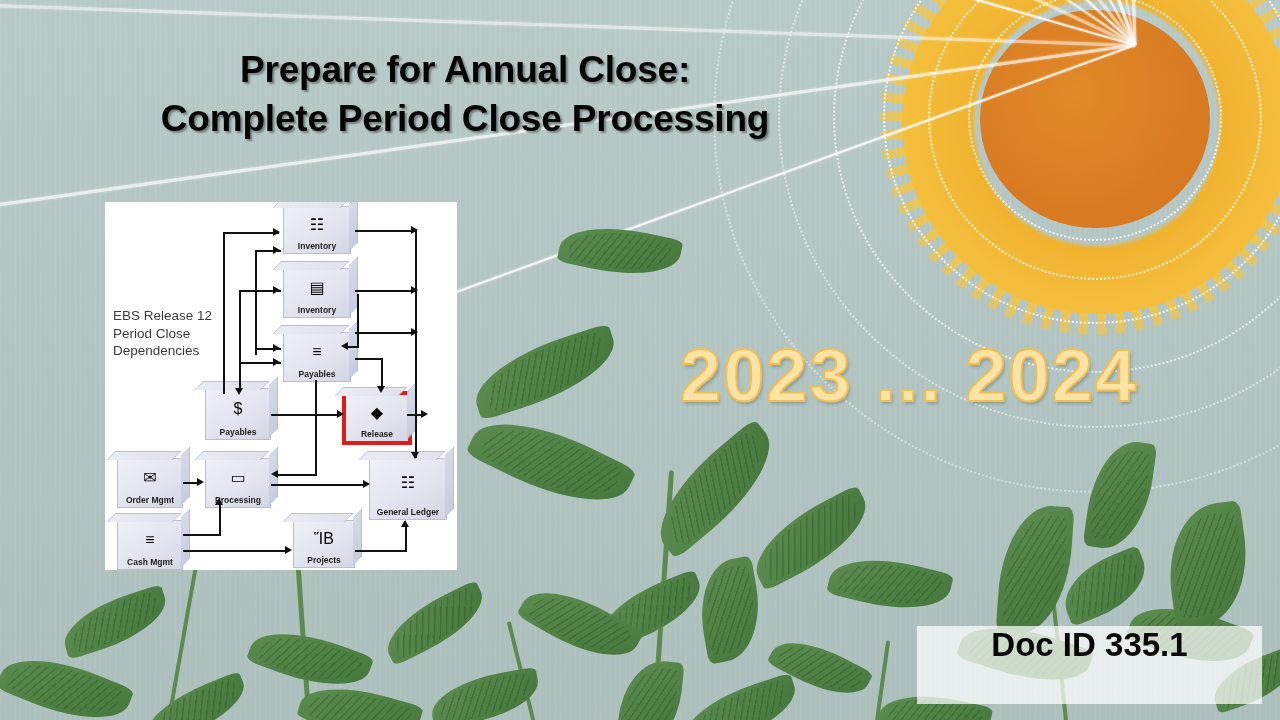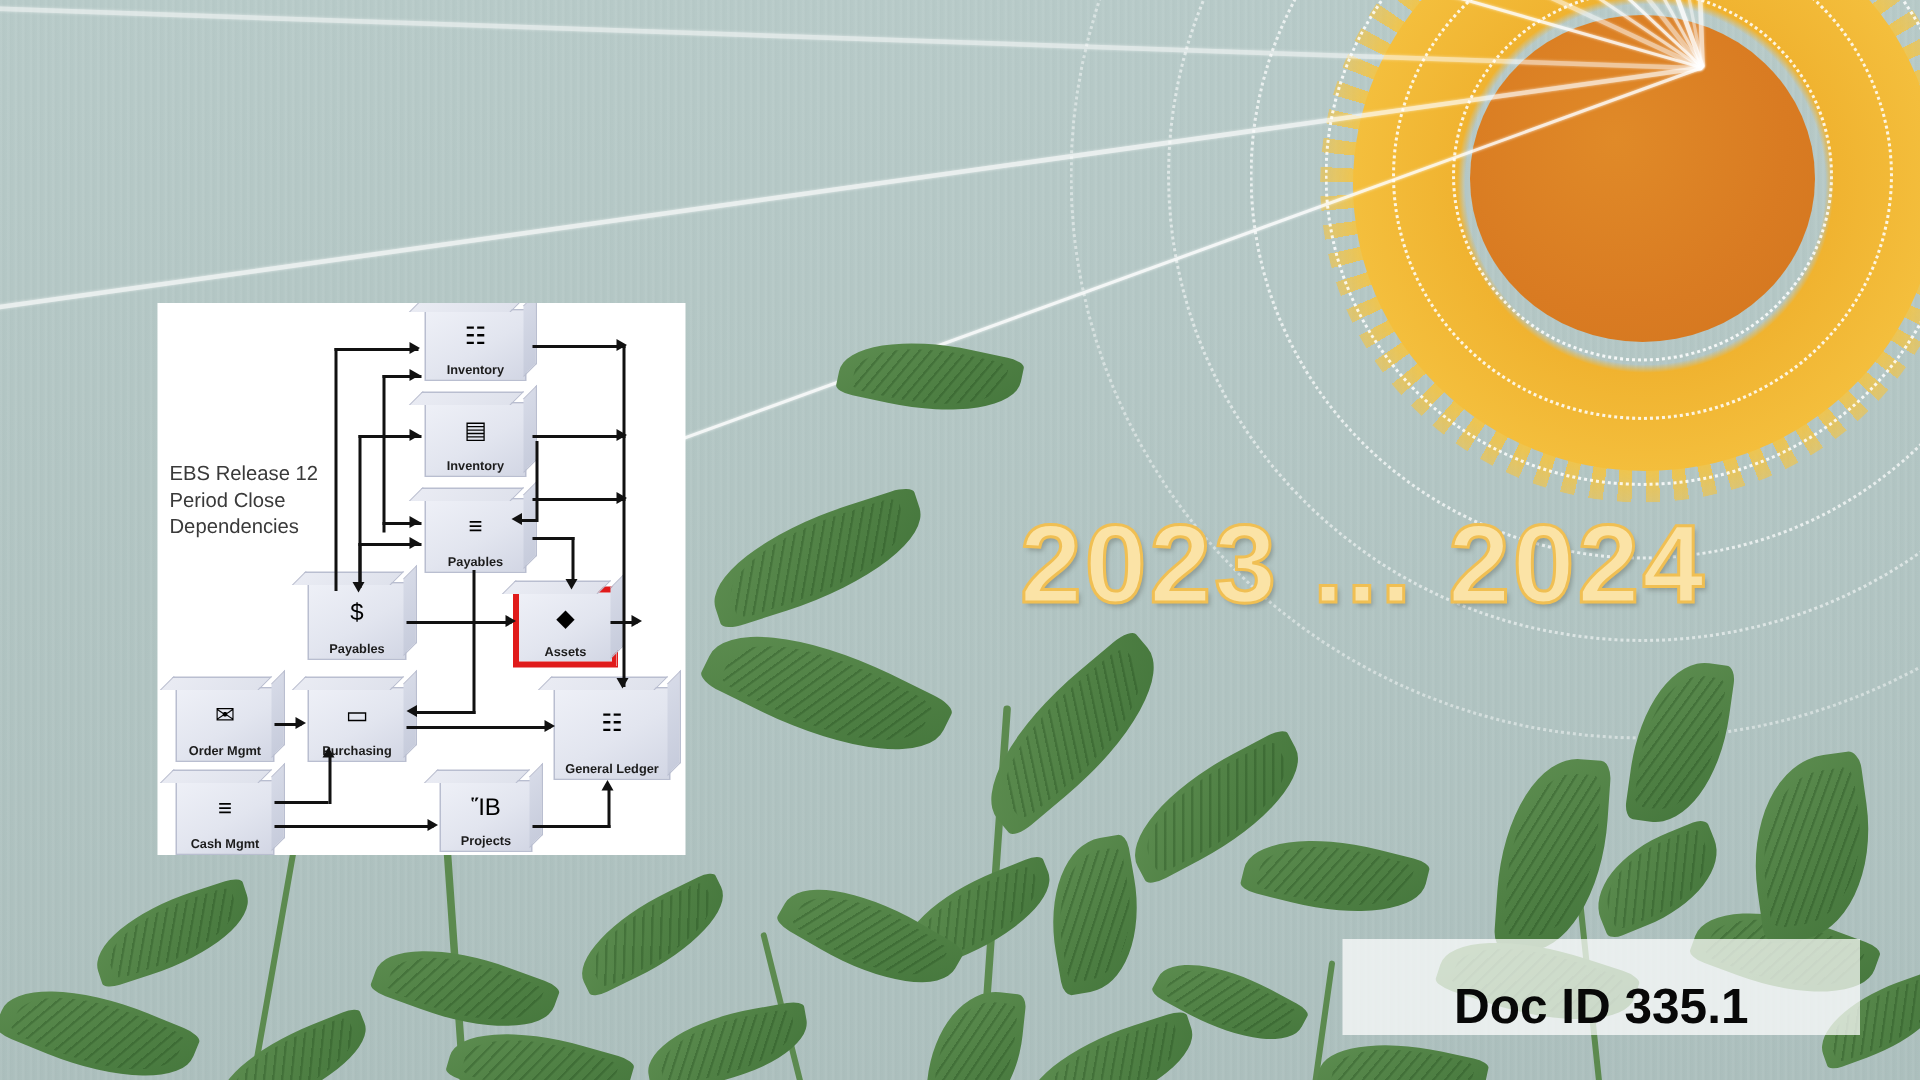--- a/index.html
+++ b/index.html
@@ -113,23 +113,23 @@
   
   #hashtag-bar{
     position:absolute;left:0;top:626px;width:384px;height:72px;
     background:rgba(92,135,72,0.88);
     display:flex;align-items:center;
   }
   #hashtag-bar .txt{
     padding-left:20px;font-size:28px;color:#f9e2a2;letter-spacing:0.2px;
   }
   #docid-box{
-    position:absolute;left:895px;top:626px;width:345px;height:64px;
+    position:absolute;left:917px;top:626px;width:345px;height:78px;
     background:rgba(255,255,255,0.72);
-    display:flex;align-items:flex-end;justify-content:center;
+    display:flex;align-items:flex-start;justify-content:center;
   }
   #docid-box .txt{font-size:33px;font-weight:bold;color:#080808;}
 </style>
 </head>
 <body>
 
 <div id="slide">
 
   <div class="sun-wrap">
     <div class="dotring dr6"></div>
@@ -190,20 +190,24 @@
       <div class="leaf" style="left: 430px; top: 676px; width: 110px; height: 44px; transform: rotate(-10deg);"></div>
       <div class="leaf" style="left: 300px; top: 690px; width: 120px; height: 44px; transform: rotate(16deg);"></div>
       <div class="leaf" style="left: 1210px; top: 660px; width: 90px; height: 40px; transform: rotate(-20deg);"></div>
       <div class="leaf" style="left: 880px; top: 696px; width: 110px; height: 42px; transform: rotate(12deg);"></div>
       <div class="leaf" style="left: 140px; top: 690px; width: 110px; height: 40px; transform: rotate(-22deg);"></div>
       <div class="leaf" style="left: 620px; top: 660px; width: 60px; height: 90px; transform: rotate(6deg);"></div>
       <div class="leaf" style="left: 700px; top: 560px; width: 60px; height: 100px; transform: rotate(-10deg);"></div>
       <div class="leaf" style="left: 1090px; top: 440px; width: 60px; height: 110px; transform: rotate(8deg);"></div>
     </div>
 
+  <div id="title">
+    <span class="l1">Prepare for Annual Close:</span>
+    <span class="l2">Complete Period Close Processing</span>
+  </div>
 
   <div id="years">2023 ... 2024</div>
 
   <div id="diagram">
     <div class="dg-label">
       <div>EBS Release 12</div>
       <div>Period Close</div>
       <div>Dependencies</div>
     </div>
     <div id="dg-nodes">
@@ -228,33 +232,33 @@
         <div class="node" style="left: 100px; top: 186px; width: 64px; height: 50px;">
           <div class="top"></div>
           <div class="side"></div>
           <div class="glyph">$</div>
           <div class="nlabel">Payables</div>
         </div>
         <div class="node hl" style="left: 238px; top: 190px; width: 62px; height: 46px;">
           <div class="top"></div>
           <div class="side"></div>
           <div class="glyph">◆</div>
-          <div class="nlabel">Assets</div>
+          <div class="nlabel">Release</div>
         </div>
         <div class="node" style="left: 12px; top: 256px; width: 64px; height: 48px;">
           <div class="top"></div>
           <div class="side"></div>
           <div class="glyph">✉</div>
           <div class="nlabel">Order Mgmt</div>
         </div>
         <div class="node" style="left: 100px; top: 256px; width: 64px; height: 48px;">
           <div class="top"></div>
           <div class="side"></div>
           <div class="glyph">▭</div>
-          <div class="nlabel">Purchasing</div>
+          <div class="nlabel">Processing</div>
         </div>
         <div class="node" style="left: 12px; top: 318px; width: 64px; height: 48px;">
           <div class="top"></div>
           <div class="side"></div>
           <div class="glyph">≡</div>
           <div class="nlabel">Cash Mgmt</div>
         </div>
         <div class="node" style="left: 188px; top: 318px; width: 60px; height: 46px;">
           <div class="top"></div>
           <div class="side"></div>

